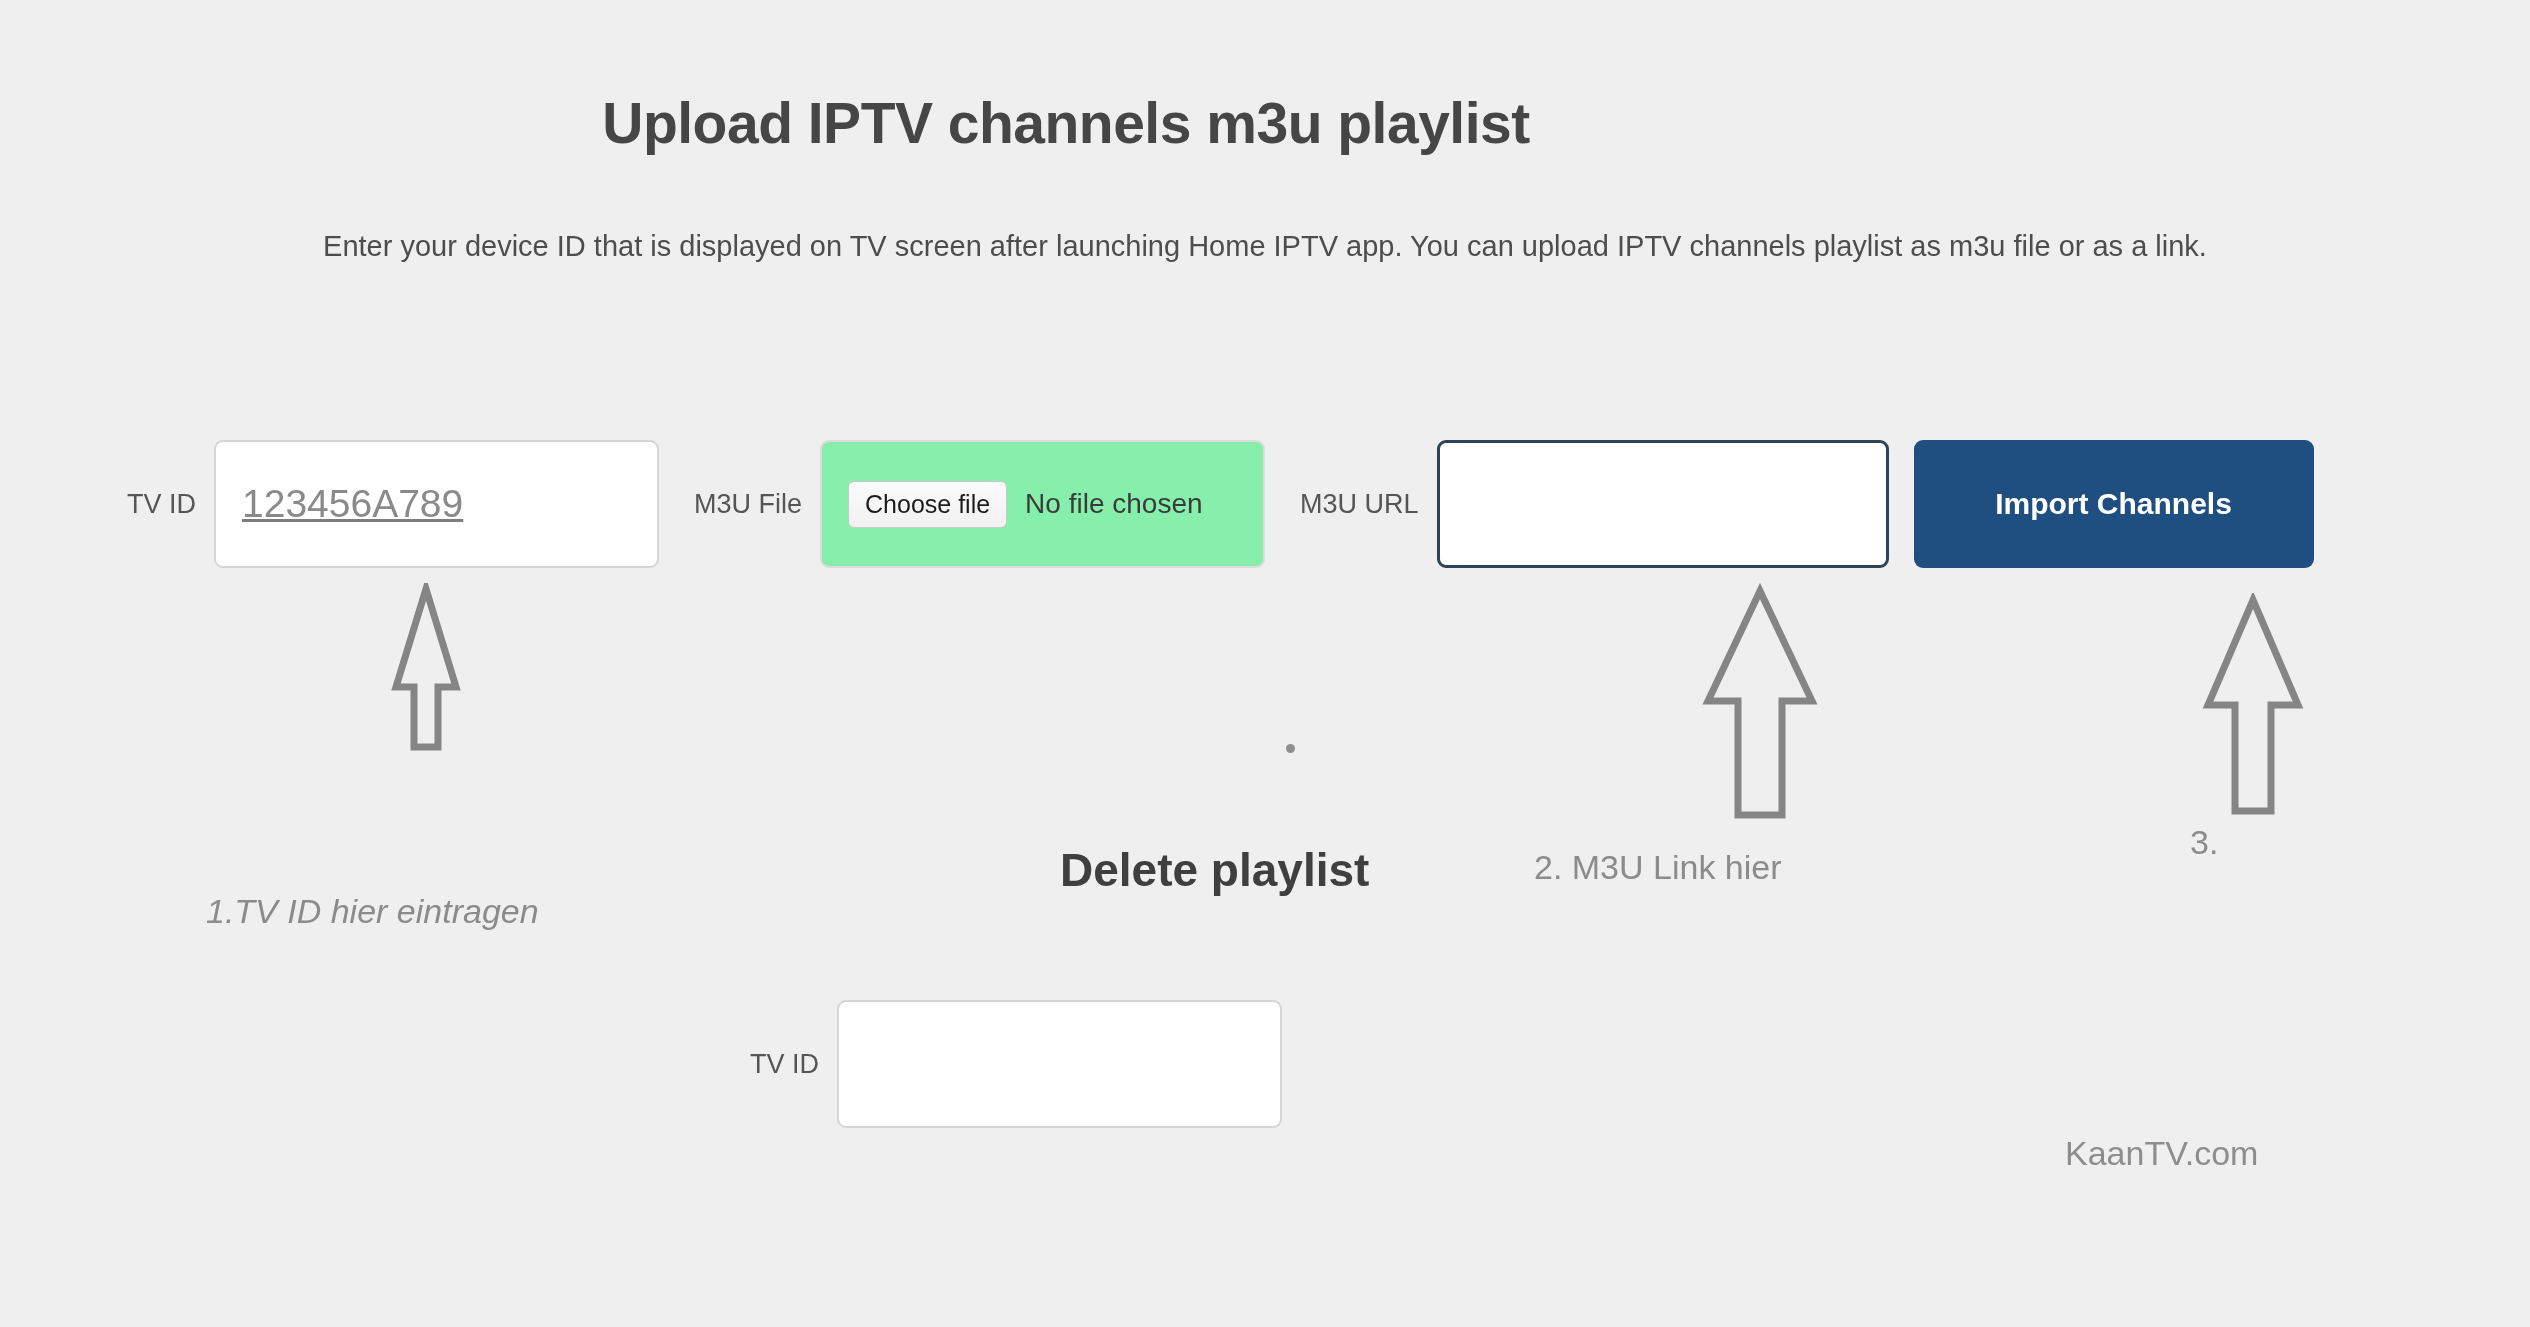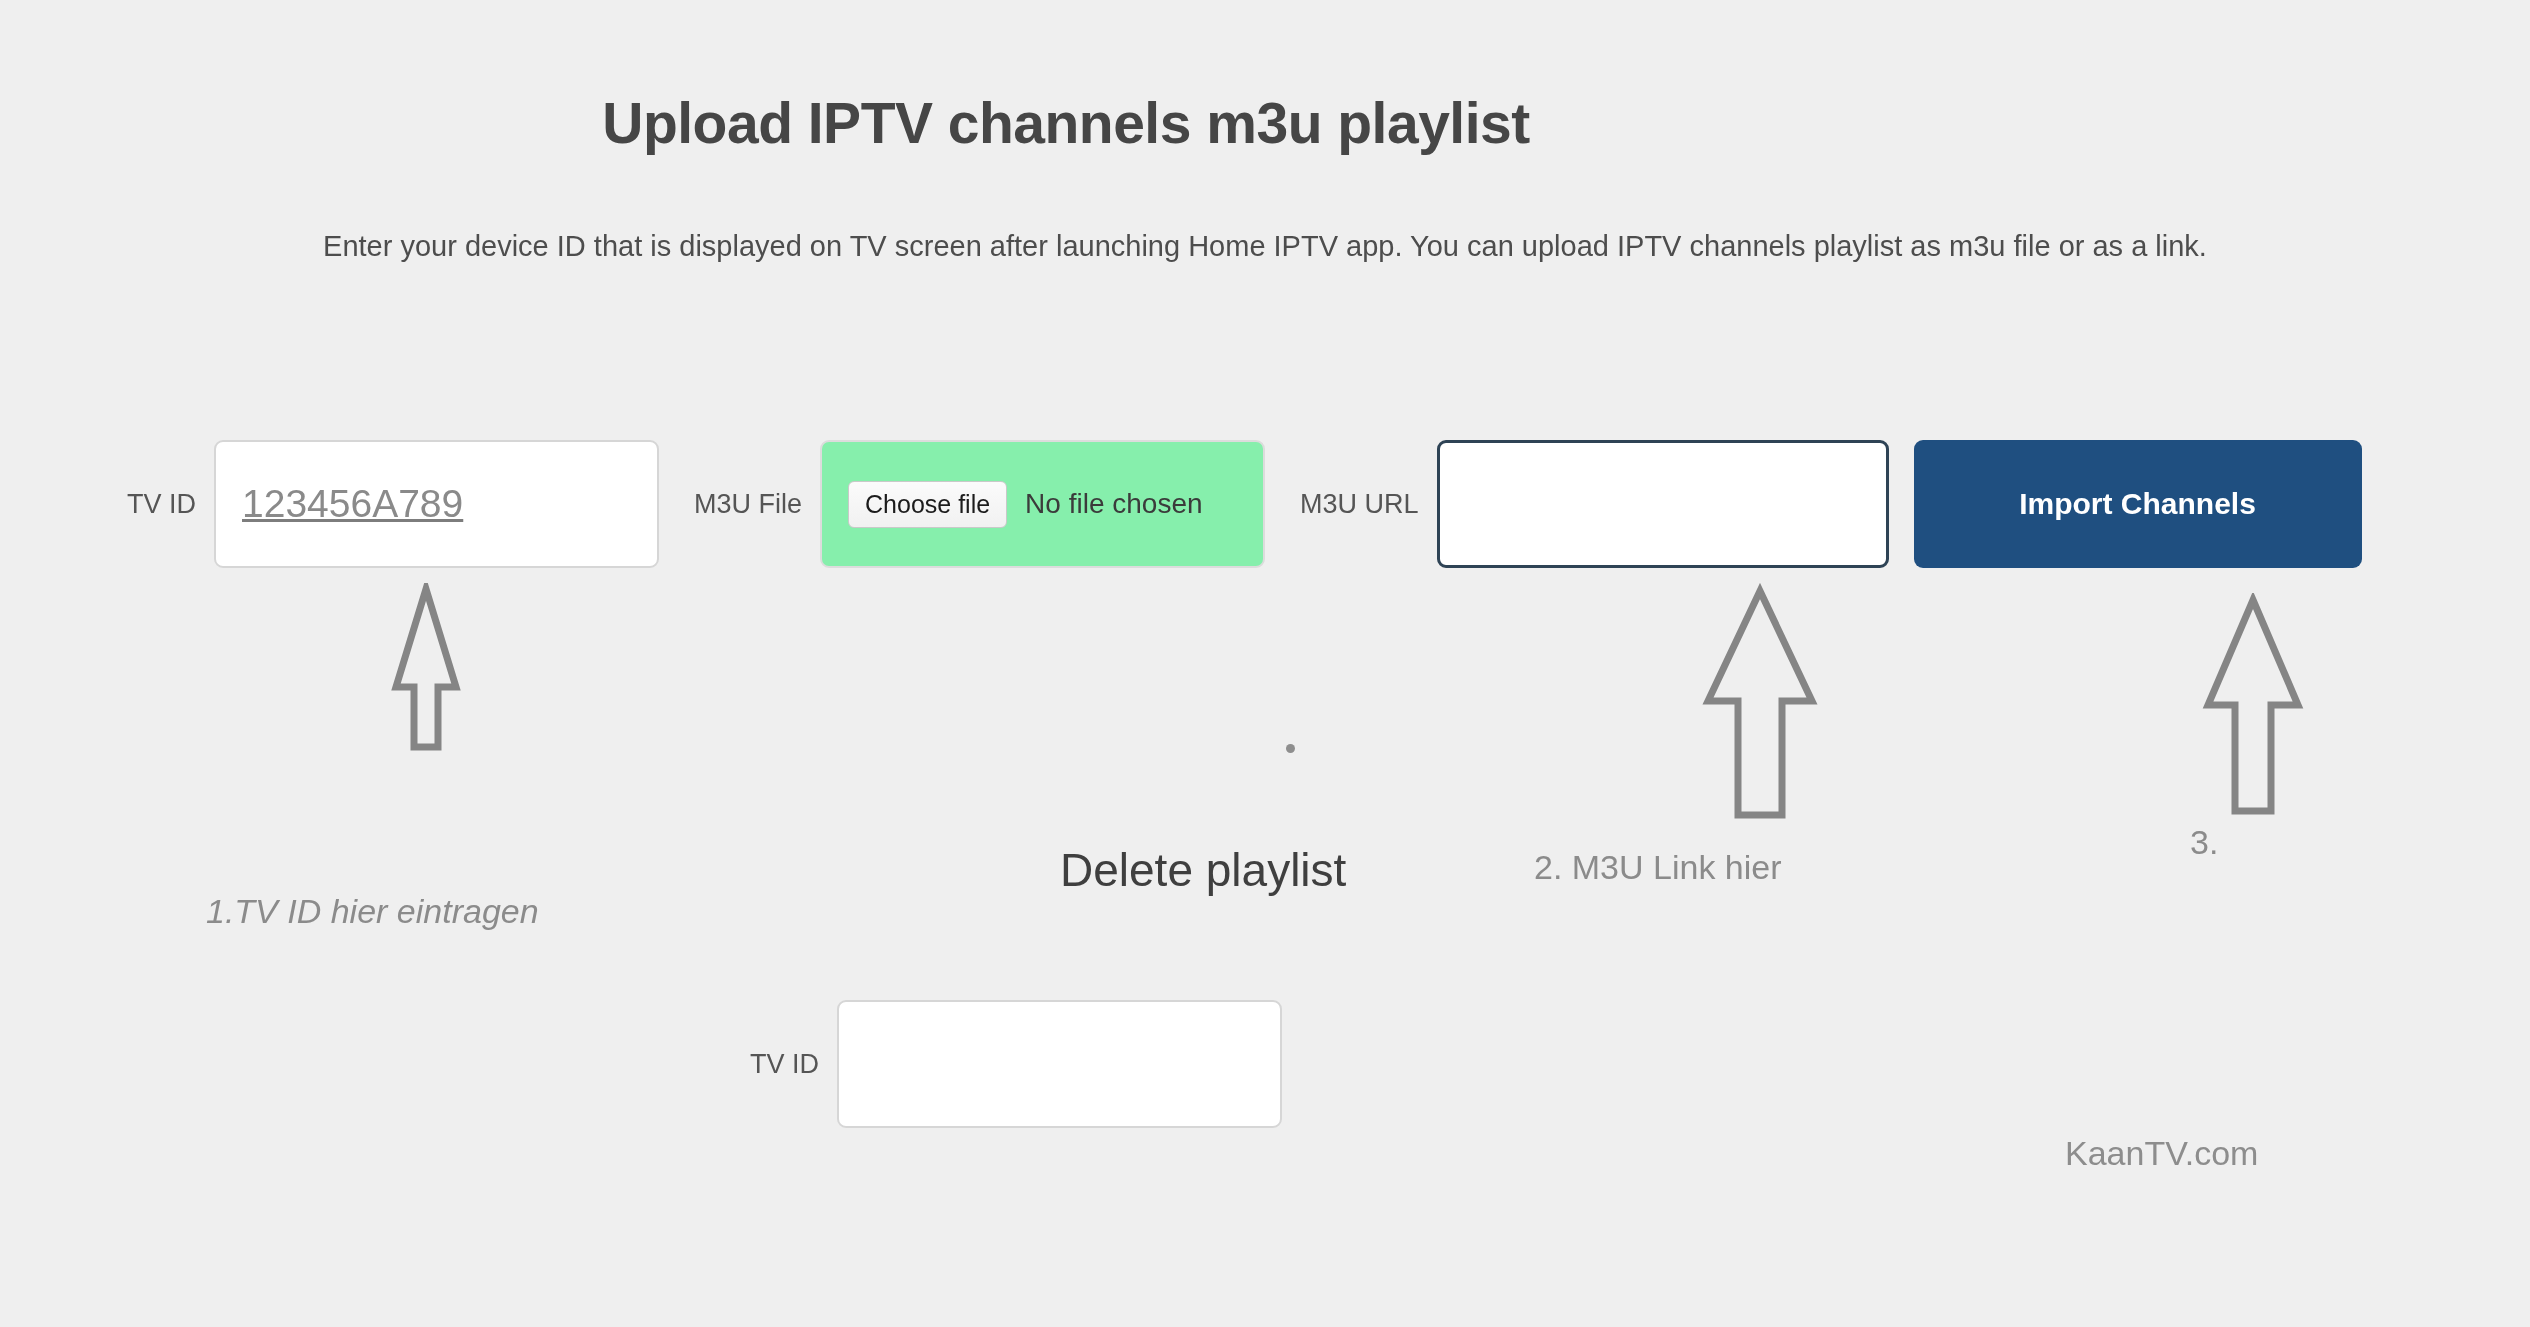--- a/index.html
+++ b/index.html
@@ -115,21 +115,21 @@
     border-radius: 9px;
     height: 128px;
     color: #ffffff;
     font-family: "Liberation Sans", sans-serif;
     font-size: 30px;
     font-weight: bold;
     padding: 0 44px;
     cursor: pointer;
     white-space: nowrap;
   }
-  #import-btn { width: 448px; }
+  #import-btn { width: 400px; }
   #delete-btn { width: 444px; }
 
   .gap-a { width: 35px; }
   .gap-b { width: 35px; }
   .gap-c { width: 25px; }
 
   
   .arrow { position: absolute; }
   .arrow svg { display: block; }
 
@@ -146,21 +146,21 @@
   }
   #note-1 { left: 206px; top: 892px; font-style: italic; }
   #note-2 { left: 1534px; top: 848px; }
   #note-3 { left: 2190px; top: 823px; }
 
   .section-heading {
     position: absolute;
     left: 1060px;
     top: 843px;
     font-size: 46px;
-    font-weight: normal;
+    font-weight: bold;
     color: #3f3f3f;
     white-space: nowrap;
   }
 
   .stray-dot {
     position: absolute;
     left: 1286px;
     top: 744px;
     width: 9px;
     height: 9px;

